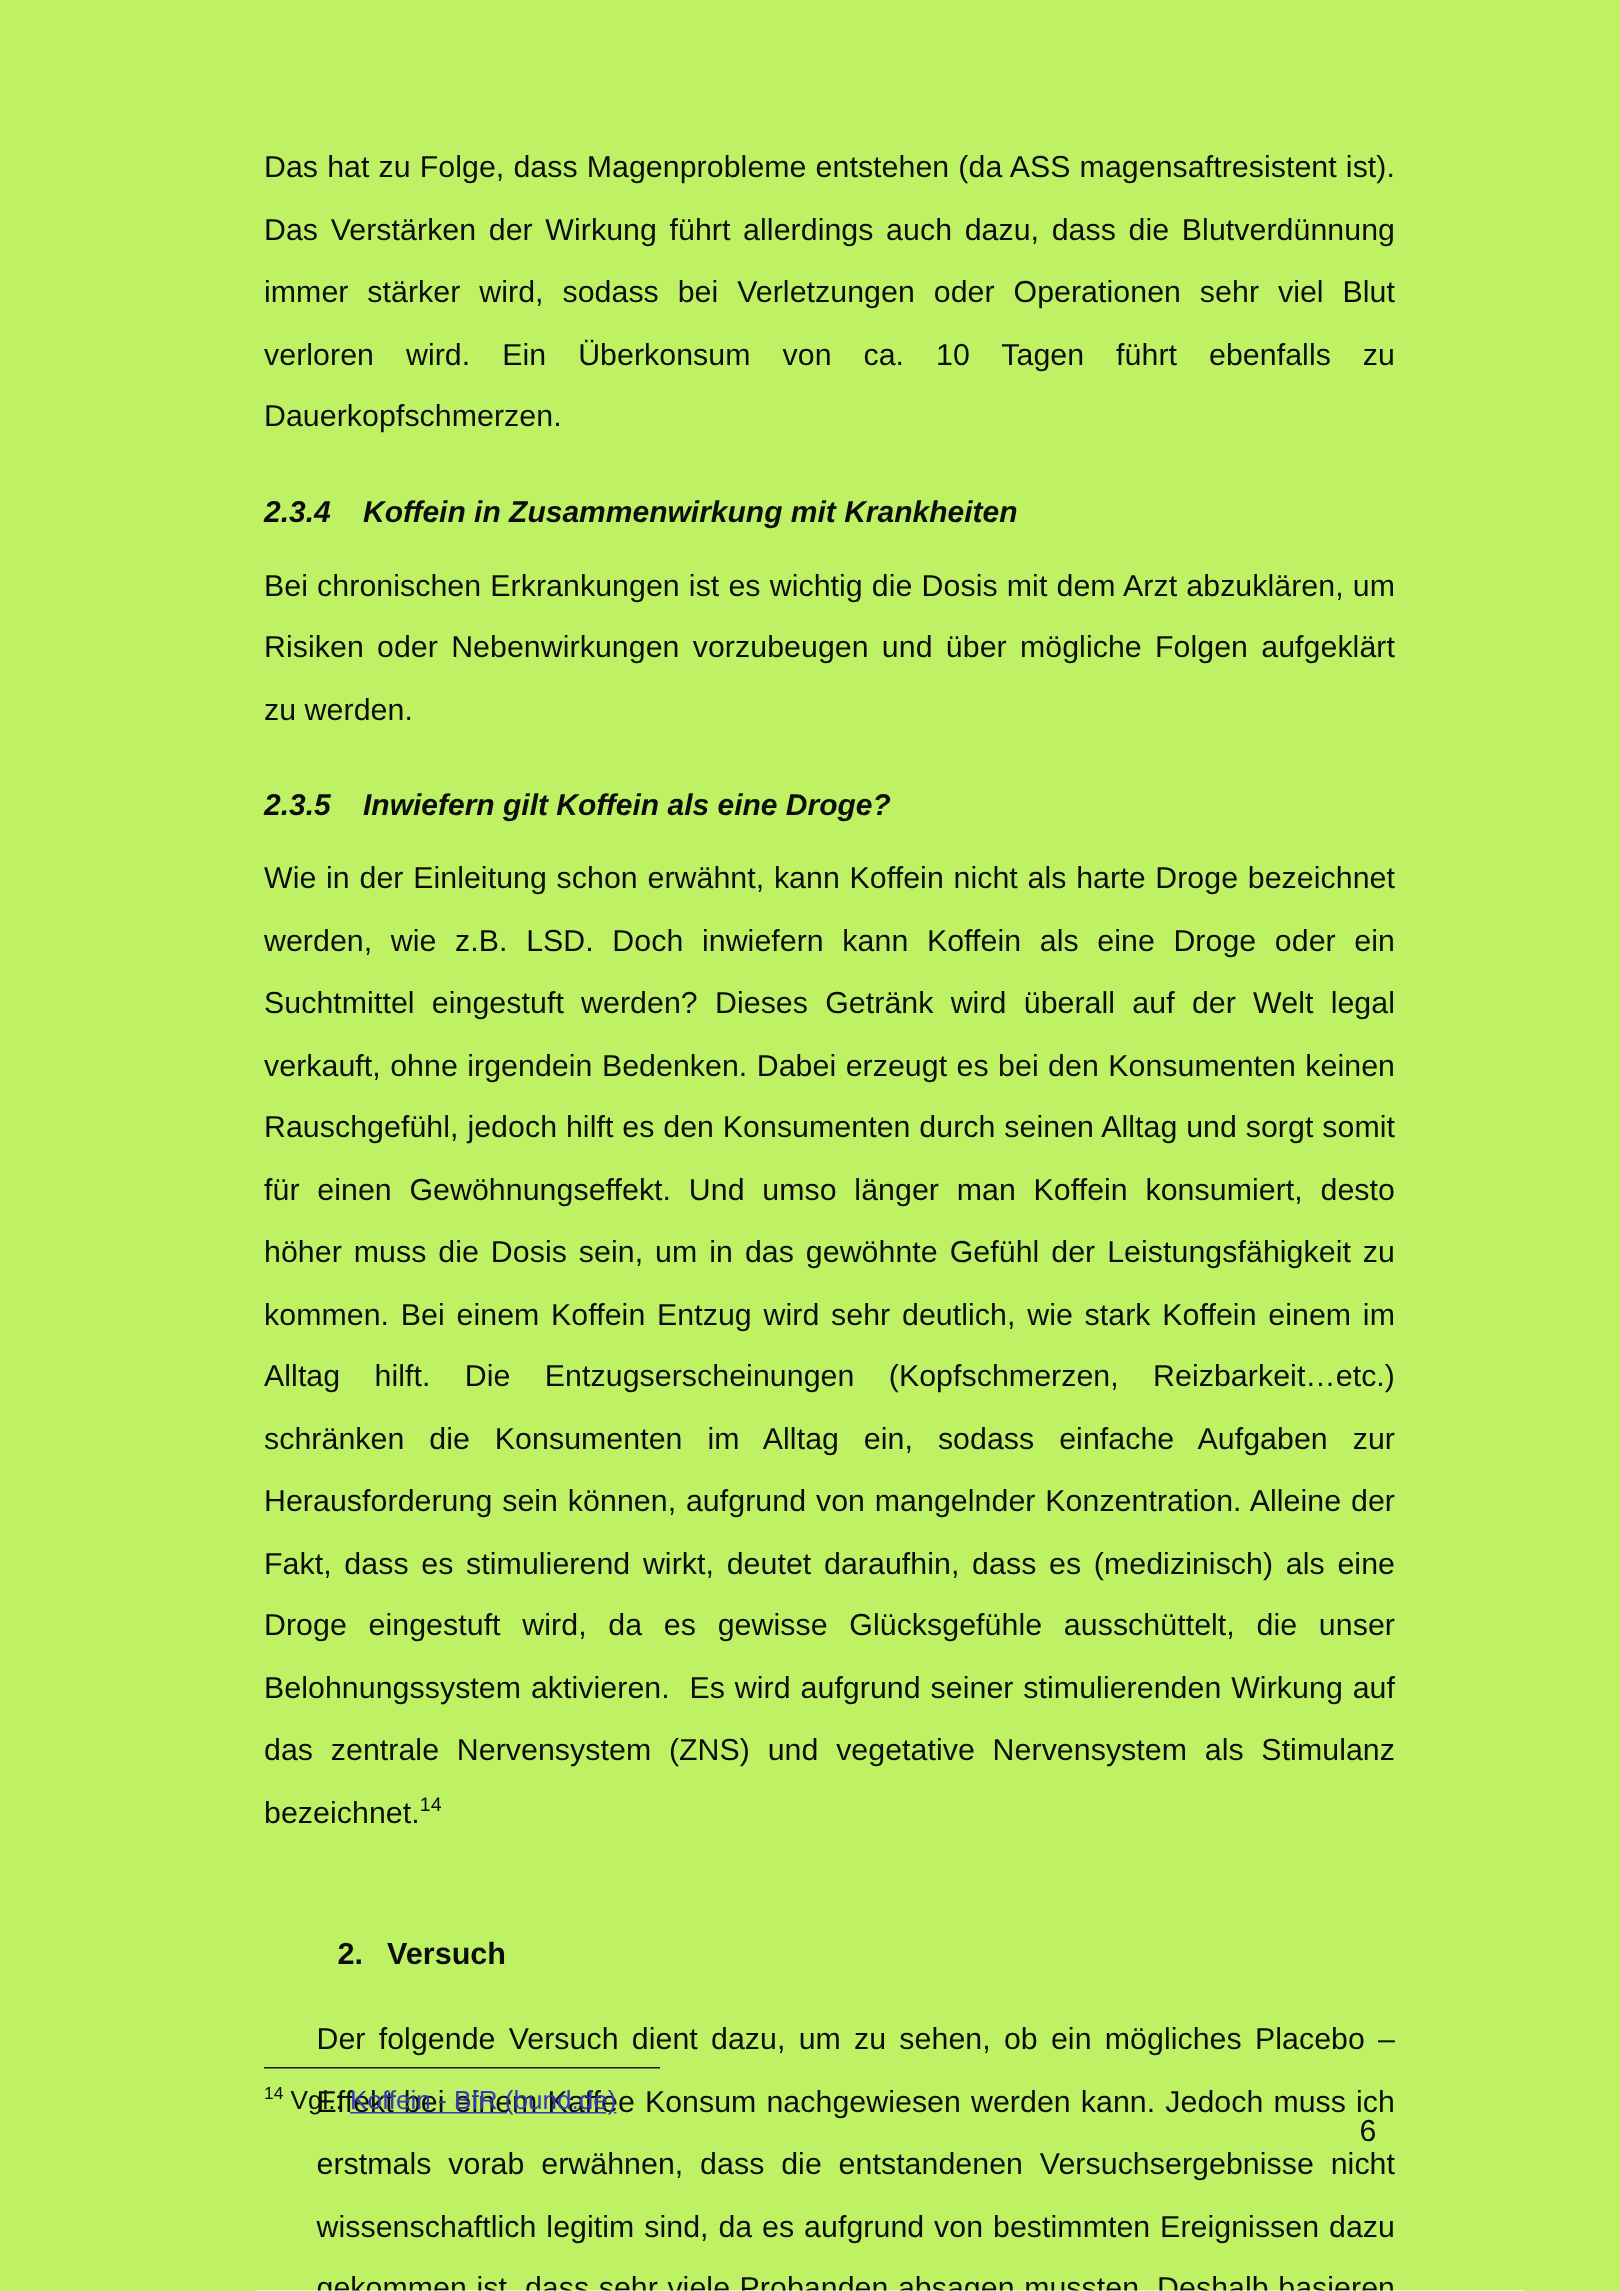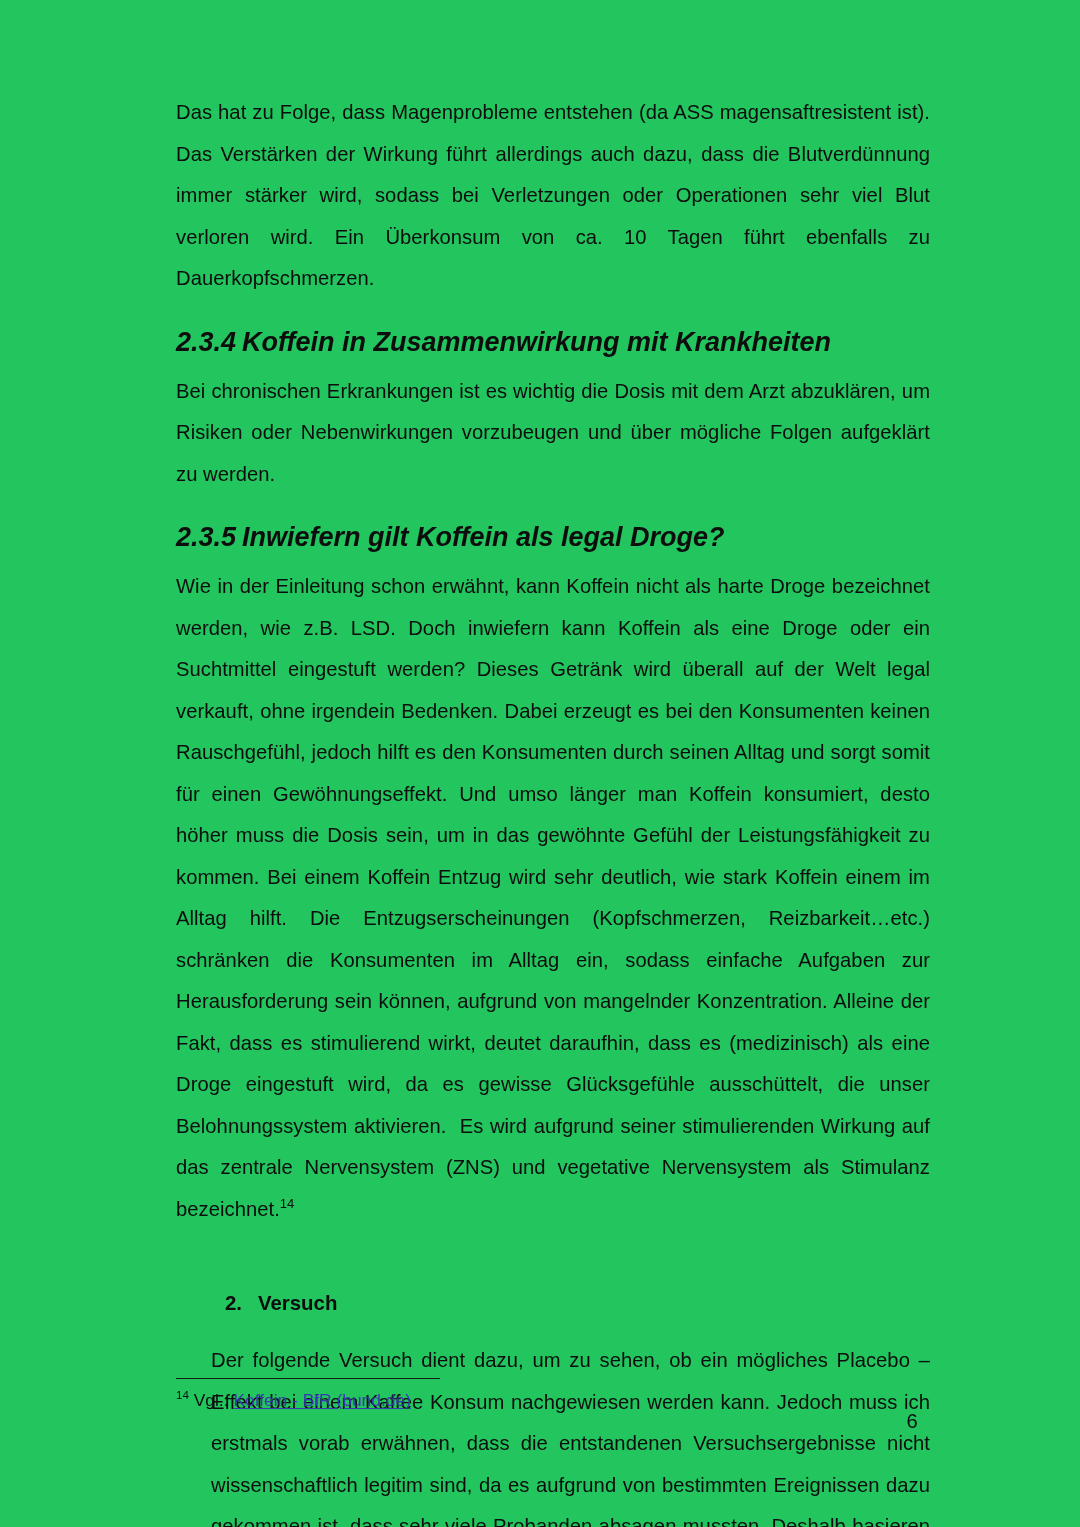--- a/index.html
+++ b/index.html
@@ -16,21 +16,21 @@
     color: #000000;
     overflow: hidden;
   }
 
   .page {
     position: absolute;
     left: 0;
     top: 0;
     width: 1080px;
     height: 1527px;
-    background: #22c55e;
+    background: #bef264;
   }
 
   .content {
     position: absolute;
     left: 176px;
     top: 92px;
     width: 754px;
   }
 
   p.body-par {
@@ -47,21 +47,21 @@
   p.body-par + p.body-par {
     margin-top: 18px;
   }
 
   .last-line-natural {
     text-align-last: left;
   }
 
   h3.sub-heading {
     margin: 27px 0 14px 0;
-    font-size: 27px;
+    font-size: 20px;
     line-height: 30px;
     font-weight: bold;
     font-style: italic;
     color: #0d0d0d;
     display: block;
   }
   h3.sub-heading .num {
     display: inline-block;
     width: 66px;
   }
@@ -146,21 +146,21 @@
     <p class="body-par last-line-natural">Das hat zu Folge, dass Magenprobleme entstehen (da ASS magensaftresistent ist). Das Verstärken der Wirkung führt allerdings auch dazu, dass die Blutverdünnung immer stärker wird, sodass bei Verletzungen oder Operationen sehr viel Blut verloren wird. Ein Überkonsum von ca. 10 Tagen führt ebenfalls zu Dauerkopfschmerzen.</p>
 
 
     <h3 class="sub-heading">
       <span class="num">2.3.4</span><span>Koffein in Zusammenwirkung mit Krankheiten</span>
     </h3>
 
     <p class="body-par last-line-natural">Bei chronischen Erkrankungen ist es wichtig die Dosis mit dem Arzt abzuklären, um Risiken oder Nebenwirkungen vorzubeugen und über mögliche Folgen aufgeklärt zu werden.</p>
 
     <h3 class="sub-heading">
-      <span class="num">2.3.5</span><span>Inwiefern gilt Koffein als legal Droge?</span>
+      <span class="num">2.3.5</span><span>Inwiefern gilt Koffein als eine Droge?</span>
     </h3>
 
     <p class="body-par last-line-natural"><span>Wie in der Einleitung schon erwähnt, kann Koffein nicht als harte Droge bezeichnet werden, wie z.B. LSD. Doch inwiefern kann Koffein als eine Droge oder ein Suchtmittel eingestuft werden? Dieses Getränk wird überall auf der Welt legal verkauft, ohne irgendein Bedenken. Dabei erzeugt es bei den Konsumenten keinen  Rauschgefühl, jedoch hilft es den Konsumenten durch seinen Alltag und sorgt somit für einen Gewöhnungseffekt. Und umso länger man Koffein konsumiert, desto höher muss die Dosis sein, um in das gewöhnte Gefühl der Leistungsfähigkeit zu kommen. Bei einem Koffein Entzug wird sehr deutlich, wie stark Koffein einem im Alltag hilft. Die Entzugserscheinungen (Kopfschmerzen, Reizbarkeit…etc.) schränken die Konsumenten im Alltag ein, sodass einfache Aufgaben zur Herausforderung sein können, aufgrund von mangelnder Konzentration. Alleine der Fakt, dass es stimulierend wirkt, deutet daraufhin, dass es (medizinisch) als eine Droge eingestuft wird, da es gewisse Glücksgefühle ausschüttelt, die unser Belohnungssystem aktivieren.  Es wird aufgrund seiner stimulierenden Wirkung auf das zentrale Nervensystem (ZNS) und vegetative Nervensystem als Stimulanz bezeichnet.</span><sup class="fn-ref">14</sup></p>
 
     <div class="versuch-block">
       <h2 class="section-heading">
         <span class="num">2.</span><span>Versuch</span>
       </h2>
       <p class="body-par last-line-natural">Der folgende Versuch dient dazu, um zu sehen, ob ein mögliches Placebo – Effekt bei einem Kaffee Konsum nachgewiesen werden kann. Jedoch muss ich erstmals vorab erwähnen, dass die entstandenen Versuchsergebnisse nicht wissenschaftlich legitim sind, da es aufgrund von bestimmten Ereignissen dazu gekommen ist, dass sehr viele Probanden absagen mussten. Deshalb basieren die</p>
     </div>

